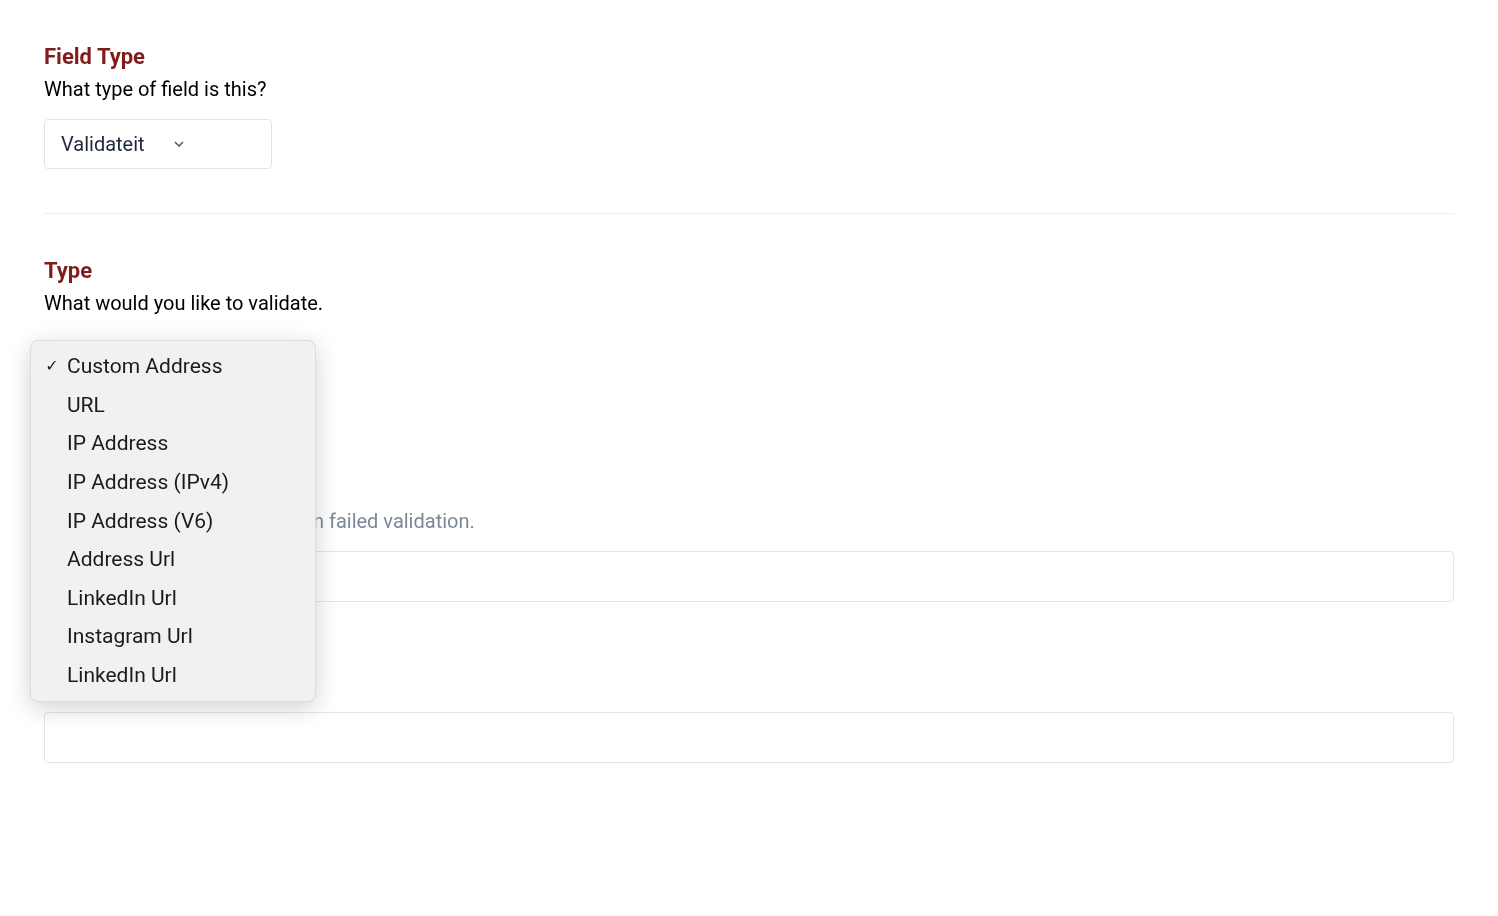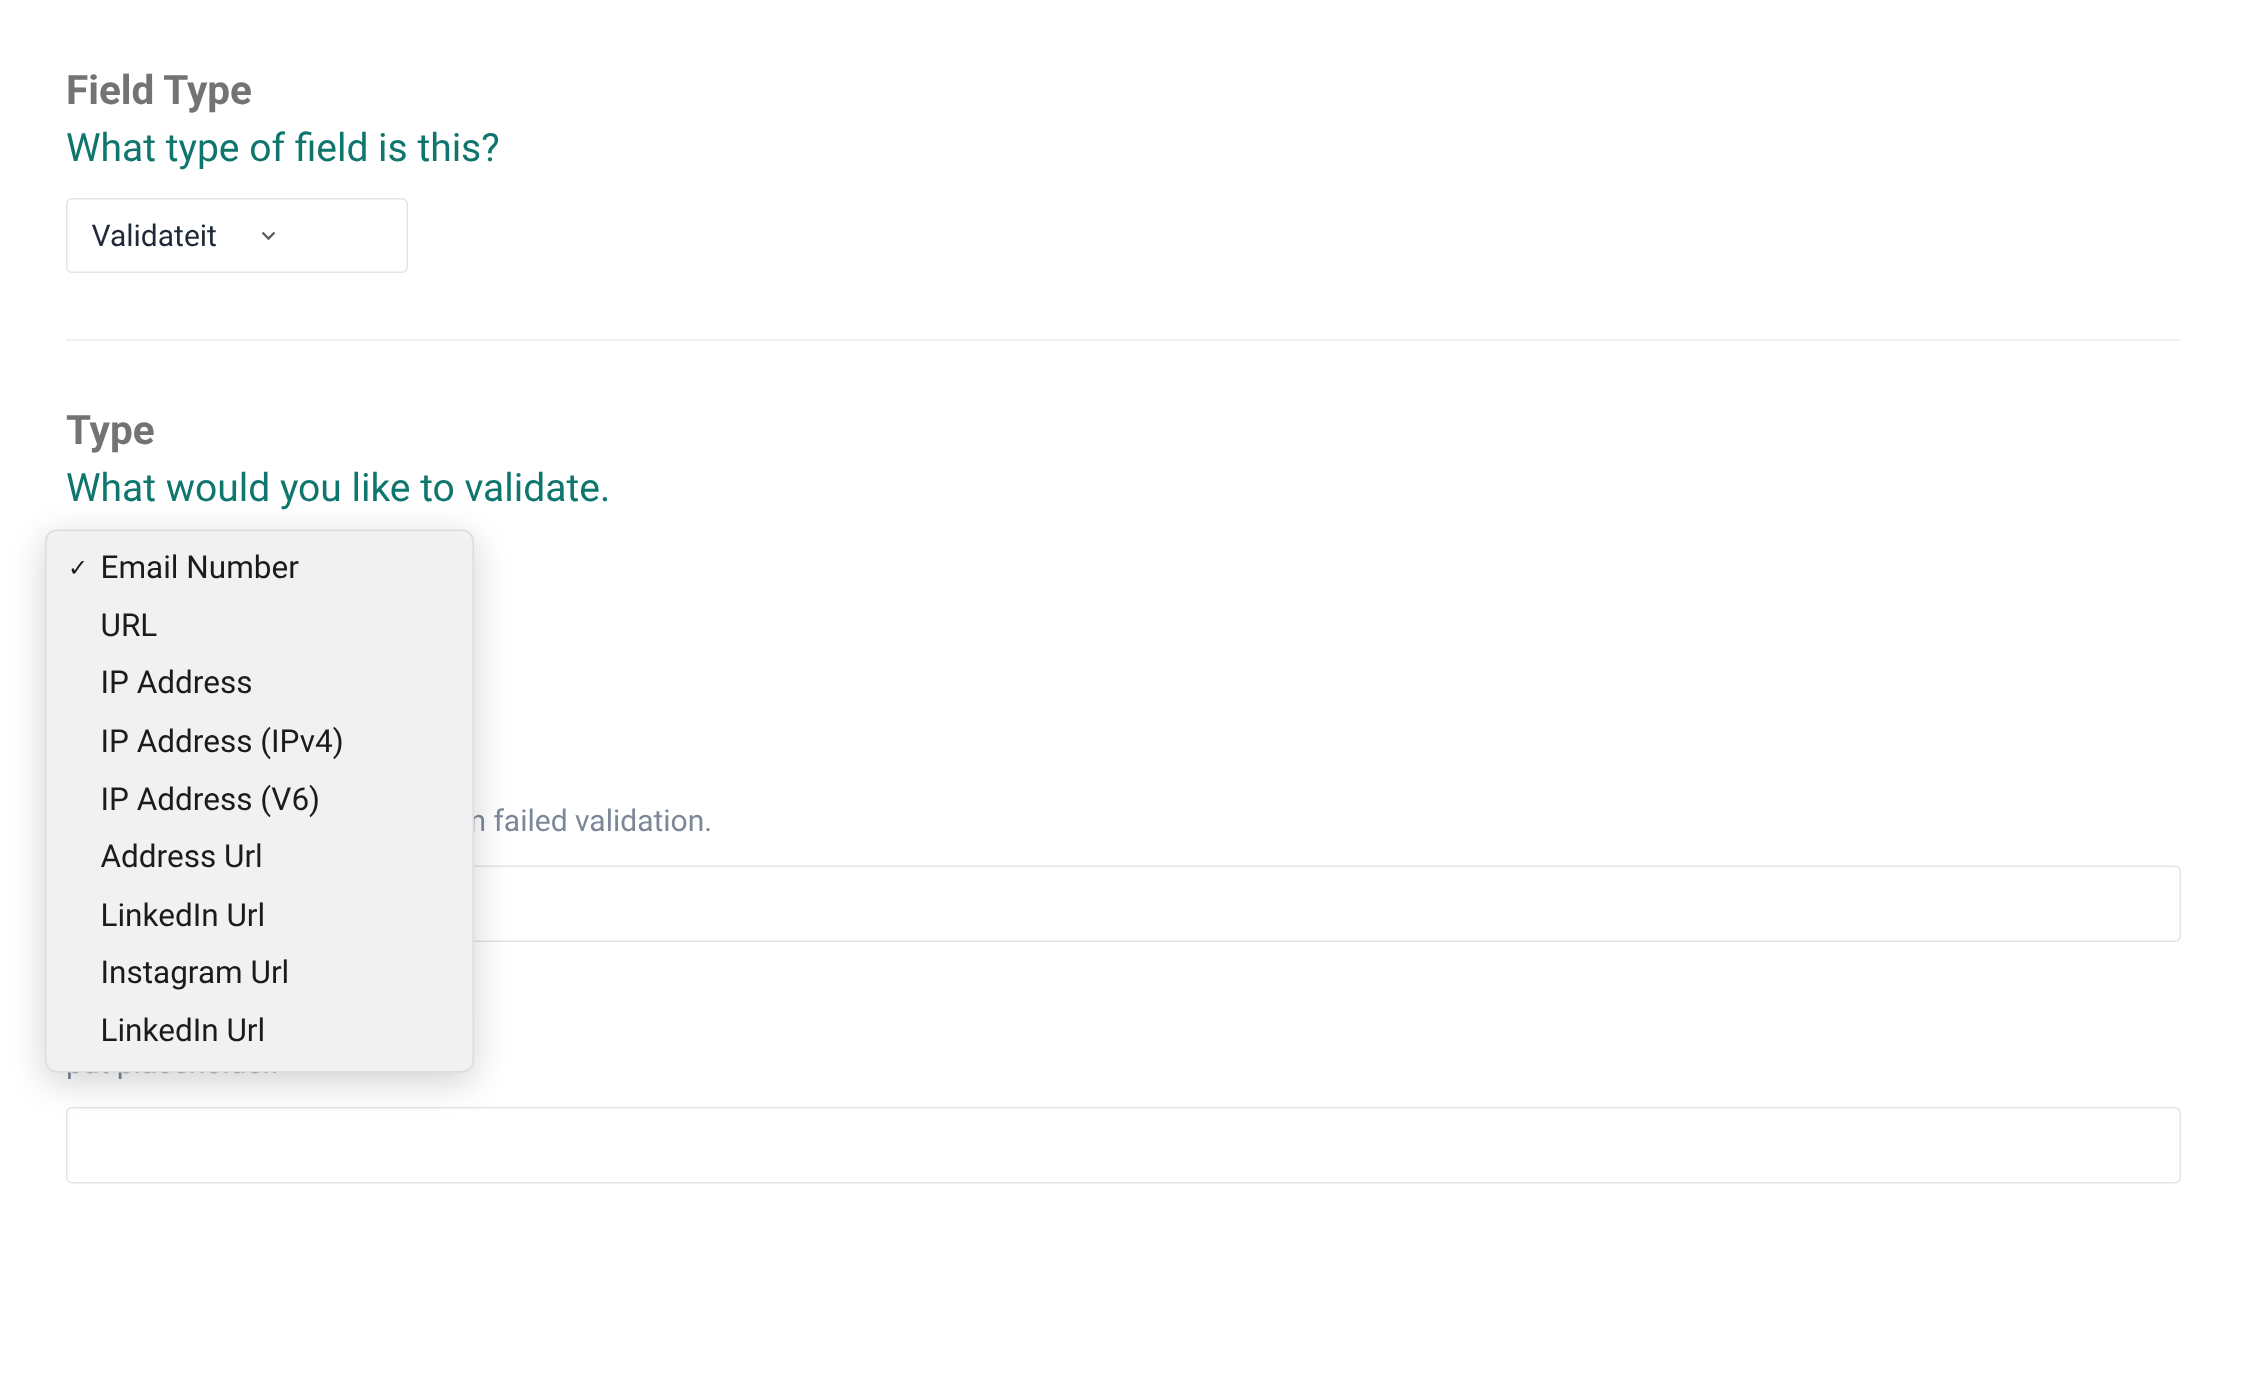--- a/index.html
+++ b/index.html
@@ -10,28 +10,28 @@
     body {
       font-family: -apple-system, BlinkMacSystemFont, "Segoe UI", Roboto, Helvetica, Arial, sans-serif;
       background: #ffffff;
       padding: 44px;
       color: #1f2937;
     }
     .section {
       margin-bottom: 0;
     }
     .section-title {
-      font-size: 27px;
+      font-size: 22px;
       font-weight: 700;
-      color: #737373;
+      color: #7f1d1d;
       margin-bottom: 8px;
     }
     .section-desc {
-      font-size: 26px;
-      color: #0f766e;
+      font-size: 20px;
+      color: #000000;
       margin-bottom: 18px;
     }
     .select-wrap {
       display: inline-flex;
       align-items: center;
       border: 1px solid #e2e4e9;
       border-radius: 4px;
       padding: 12px 16px;
       cursor: pointer;
       background: #ffffff;
@@ -126,21 +126,21 @@
 
 <hr class="divider">
 
 <div class="section type-section">
   <div class="section-title">Type</div>
   <div class="section-desc">What would you like to validate.</div>
 
   <div class="dropdown" id="type-dropdown">
       <div class="dropdown-item">
         <span class="check">✓</span>
-        <span>Email Number</span>
+        <span>Custom Address</span>
       </div>
       <div class="dropdown-item">
         <span class="check"></span>
         <span>URL</span>
       </div>
       <div class="dropdown-item">
         <span class="check"></span>
         <span>IP Address</span>
       </div>
       <div class="dropdown-item">

